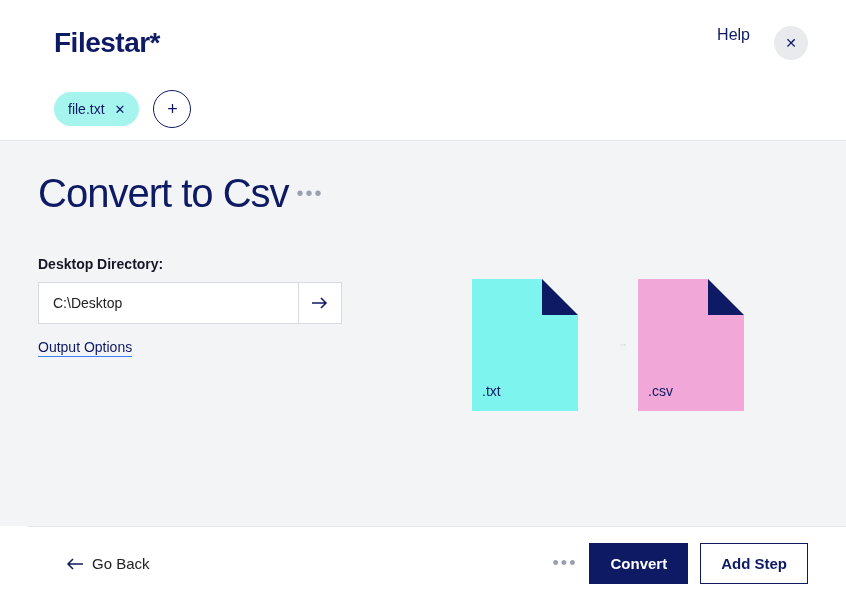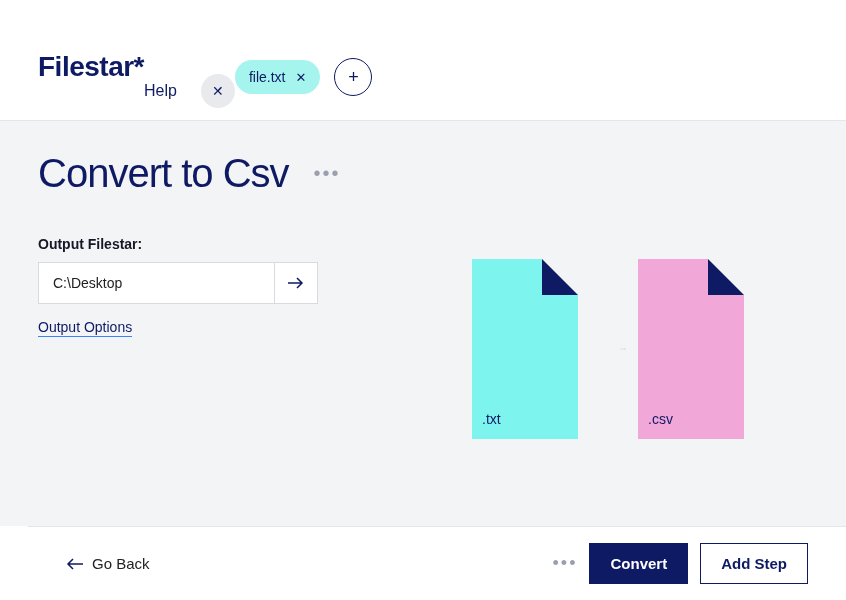--- a/index.html
+++ b/index.html
@@ -11,40 +11,40 @@
     body {
       width: 846px;
       height: 600px;
       background: #ffffff;
       display: flex;
       flex-direction: column;
       overflow: hidden;
     }
     .header {
       background: #ffffff;
-      padding: 26px 38px 12px 38px;
-      display: flex;
+      padding: 26px 38px 12px 54px;
+      display: flex;
+      flex-direction: column;
       position: relative;
+      gap: 10px;
     }
     .header-top {
       display: flex;
       justify-content: space-between;
       align-items: center;
     }
     .logo {
       color: #0e1a63;
       font-size: 28px;
       font-weight: 600;
       letter-spacing: -0.5px;
     }
     .header-right {
       display: flex;
-      align-items: center;
       gap: 24px;
-      margin-top: 48px;
     }
     .help-link {
       color: #0e1a63;
       font-size: 16px;
       cursor: pointer;
     }
     .close-btn {
       width: 34px;
       height: 34px;
       border-radius: 50%;
@@ -98,21 +98,21 @@
       padding: 30px 38px;
       display: flex;
       border-top: 1px solid #e5e6ea;
     }
     .main-left {
       flex: 0 0 370px;
     }
     .page-title-row {
       display: flex;
       align-items: center;
-      gap: 25px;
+      gap: 8px;
       margin-bottom: 40px;
     }
     .page-title {
       color: #0e1a63;
       font-size: 40px;
       font-weight: 400;
       letter-spacing: -1px;
     }
     .title-dots {
       color: #9aa0b0;
@@ -121,21 +121,21 @@
       cursor: pointer;
     }
     .field-label {
       font-size: 14px;
       font-weight: 700;
       color: #151726;
       margin-bottom: 10px;
     }
     .input-row {
       display: flex;
-      width: 280px;
+      width: 304px;
       margin-bottom: 14px;
     }
     .text-input {
       flex: 1;
       border: 1px solid #d8dae0;
       background: #ffffff;
       padding: 12px 14px;
       font-size: 14px;
       color: #222;
       border-right: none;
@@ -166,21 +166,21 @@
       justify-content: center;
       padding-top: 108px;
     }
     .diagram {
       display: flex;
       align-items: center;
       gap: 0;
     }
     .file-box {
       width: 106px;
-      height: 180px;
+      height: 132px;
       position: relative;
       display: flex;
       align-items: flex-end;
       padding: 12px 10px;
     }
     .file-box-teal {
       background: #7ef4ee;
     }
     .file-box-pink {
       background: #f2a7d9;
@@ -278,21 +278,21 @@
     </div>
   </div>
 </div>
 
 <div class="main">
   <div class="main-left">
     <div class="page-title-row">
       <h1 class="page-title">Convert to Csv</h1>
       <span class="title-dots">•••</span>
     </div>
-    <div class="field-label">Output Filestar:</div>
+    <div class="field-label">Desktop Directory:</div>
     <div class="input-row">
       <input type="text" class="text-input" value="C:\Desktop" style="">
       <div class="browse-btn">
         <svg width="18" height="14" viewBox="0 0 18 14">
           <path class="arrow-line" d="M1 7 L15 7 M10 2 L15 7 L10 12"></path>
         </svg>
       </div>
     </div>
     <span class="output-options">Output Options</span>
   </div>

